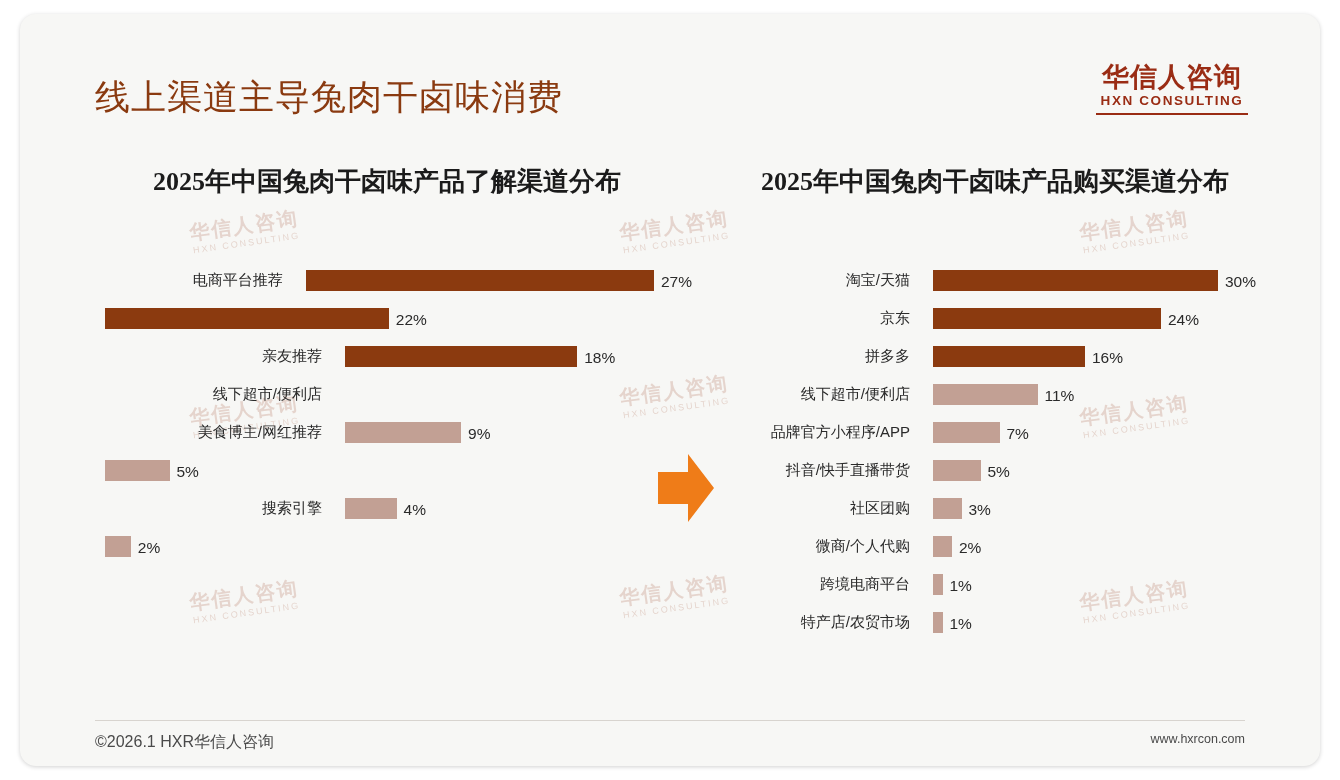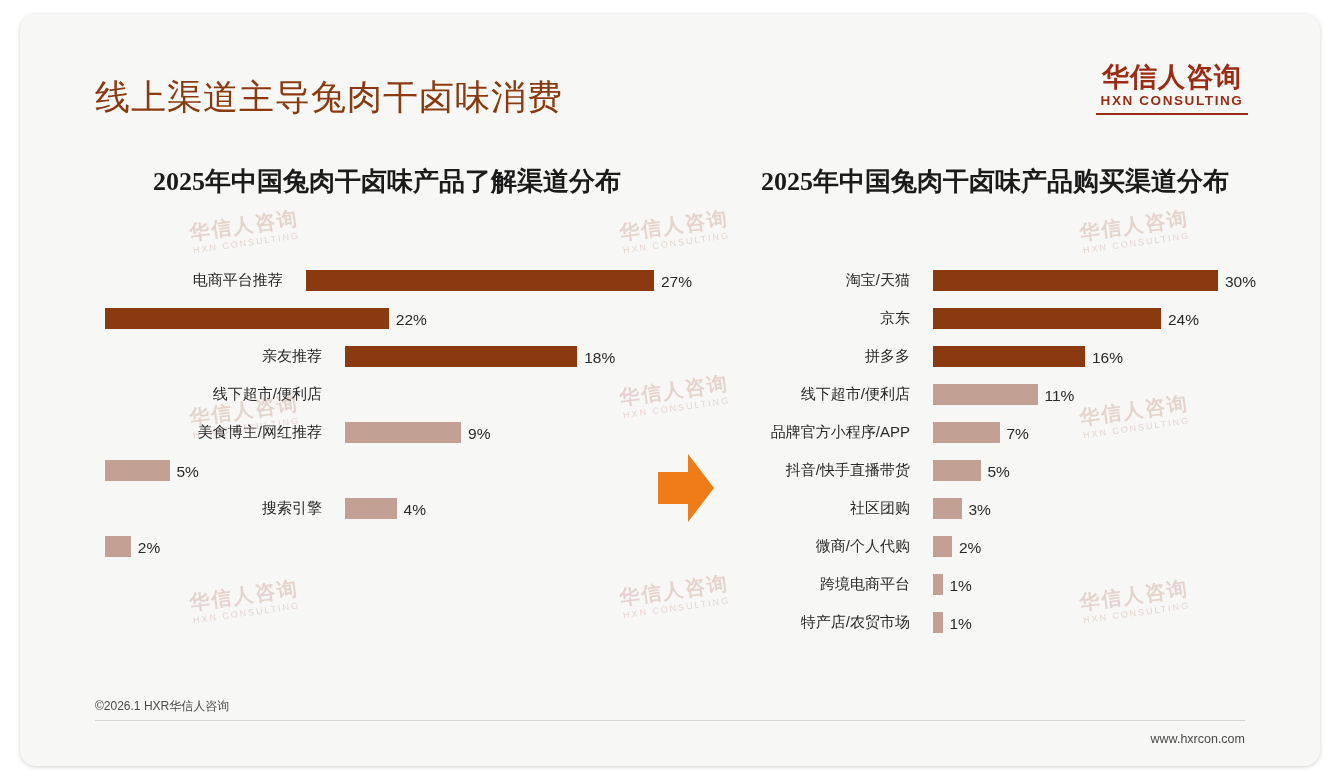--- a/index.html
+++ b/index.html
@@ -166,22 +166,22 @@
     position: absolute;
     left: 75px;
     top: 706px;
     width: 1150px;
     height: 1px;
     background: #d8d4cf;
   }
   .footer-left {
     position: absolute;
     left: 75px;
-    top: 684px;
-    font-size: 12px;
+    top: 718px;
+    font-size: 16px;
     color: #4a4a4a;
   }
   .footer-right {
     position: absolute;
     right: 75px;
     top: 718px;
     font-size: 12.5px;
     color: #4a4a4a;
   }
 </style>

